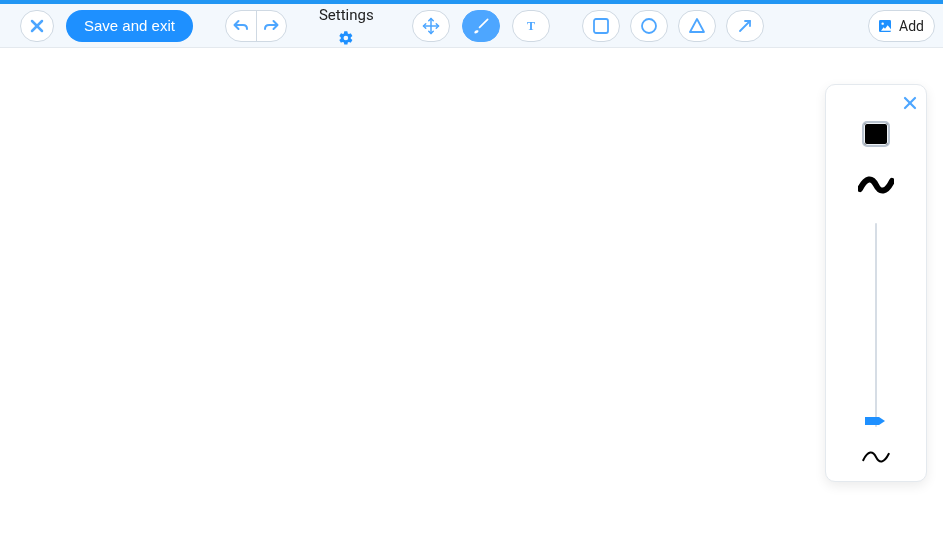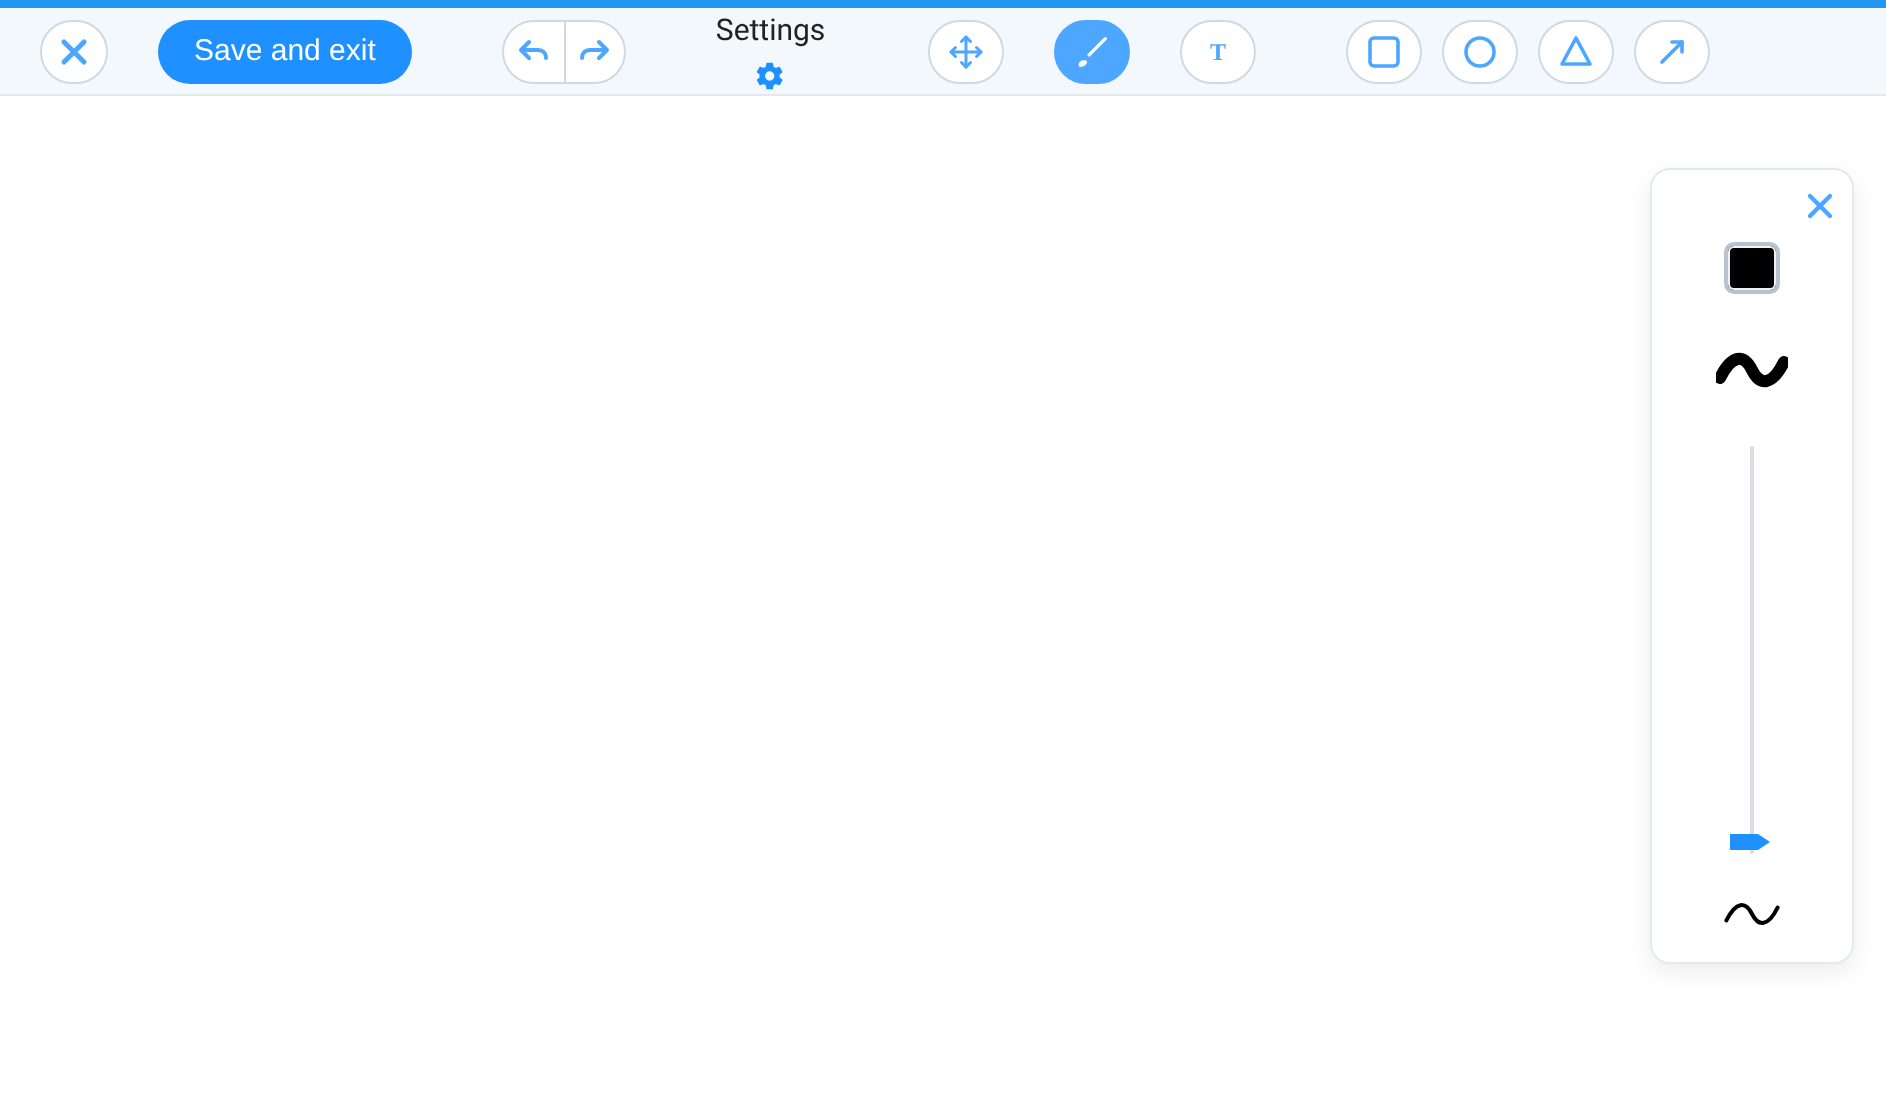--- a/index.html
+++ b/index.html
@@ -18,21 +18,21 @@
     background: #2196f3;
   }
   .toolbar {
     width: 100%;
     height: 44px;
     background: #f3f8fd;
     border-bottom: 1px solid #e4e9ee;
     display: flex;
     align-items: center;
     padding: 0 8px;
-    gap: 25px;
+    gap: 12px;
   }
   .pill {
     border: 1px solid #cfd9e3;
     border-radius: 18px;
     background: #fff;
     height: 32px;
     display: flex;
     align-items: center;
     justify-content: center;
   }
@@ -264,20 +264,28 @@
     <div class="pill tool-btn">
       <svg width="18" height="18" viewBox="0 0 18 18">
         <line x1="4" y1="14" x2="14" y2="4" stroke="#4da6ff" stroke-width="1.8" stroke-linecap="round"></line>
         <polyline points="9,4 14,4 14,9" fill="none" stroke="#4da6ff" stroke-width="1.8" stroke-linecap="round" stroke-linejoin="round"></polyline>
       </svg>
     </div>
   </div>
 
   <div class="spacer"></div>
 
+  <div class="pill add-btn">
+    <svg width="16" height="16" viewBox="0 0 24 24" fill="#1e90ff">
+      <rect x="3" y="3" width="18" height="18" rx="2" fill="#1e90ff"></rect>
+      <circle cx="8.5" cy="8.5" r="1.8" fill="#fff"></circle>
+      <path d="M21 17l-5-6-4 5-2-2-4 5h15z" fill="#fff"></path>
+    </svg>
+    <span>Add</span>
+  </div>
 </div>
 
 <div class="canvas">
 
   <div class="side-panel">
     <div class="close">
       <svg width="16" height="16" viewBox="0 0 16 16">
         <line x1="3" y1="3" x2="13" y2="13" stroke="#4da6ff" stroke-width="2.2" stroke-linecap="round"></line>
         <line x1="13" y1="3" x2="3" y2="13" stroke="#4da6ff" stroke-width="2.2" stroke-linecap="round"></line>
       </svg>

